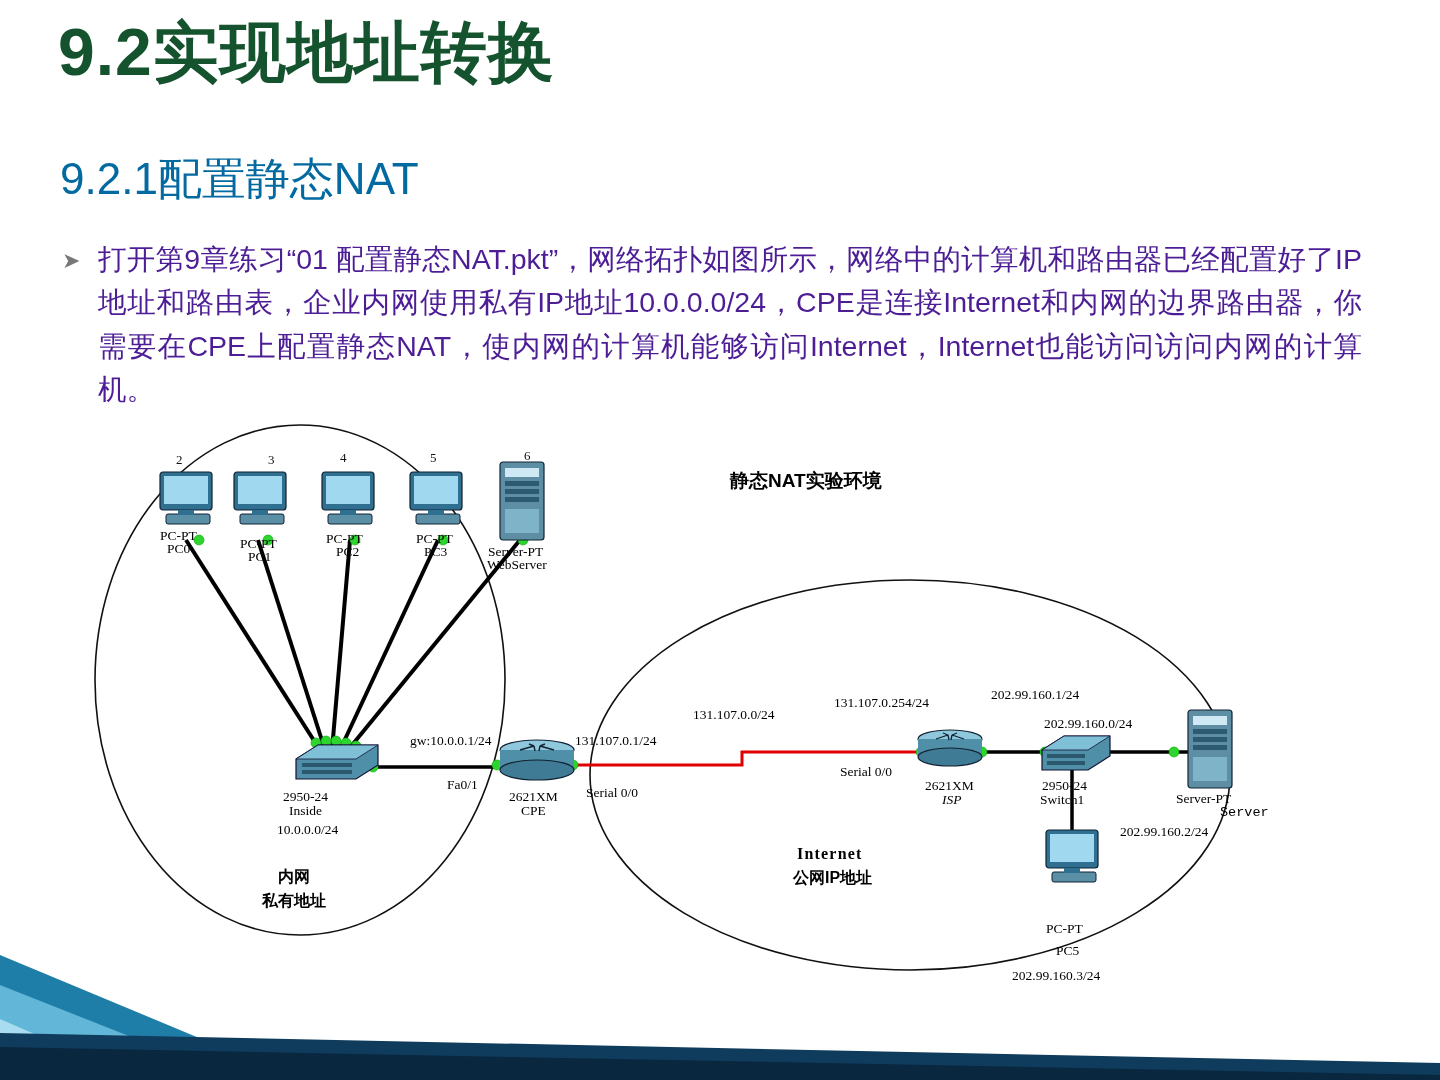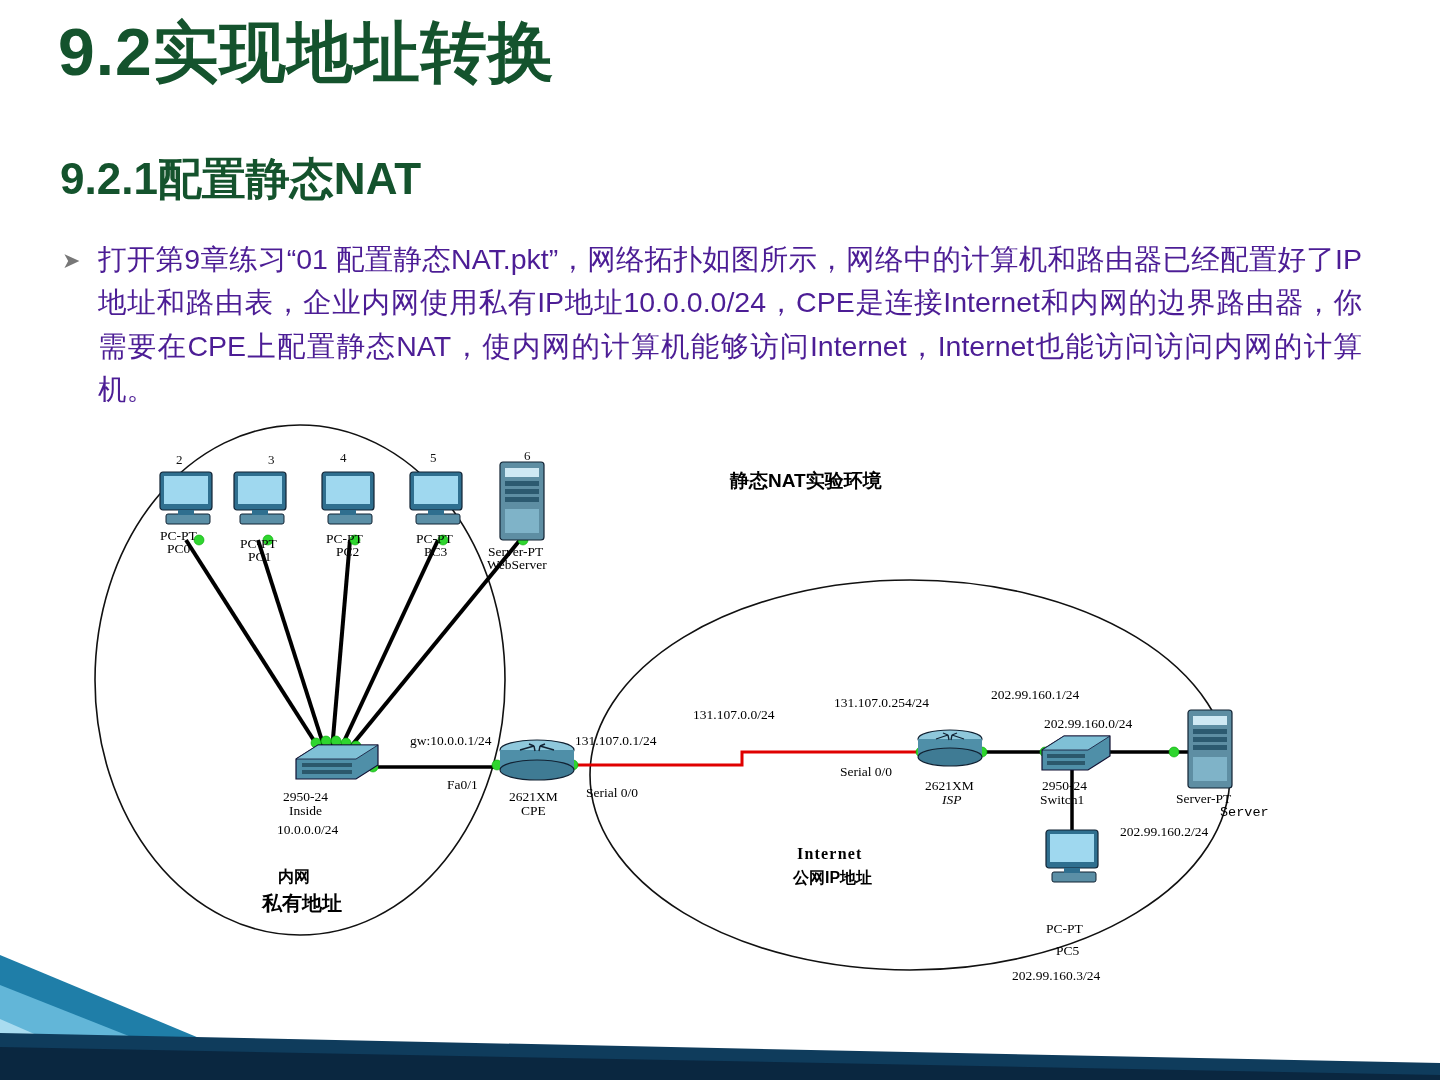--- a/index.html
+++ b/index.html
@@ -10,21 +10,21 @@
   }
   
   #title{
     position:absolute;left:58px;top:18px;
     font-size:66px;font-weight:bold;color:#14532d;
     letter-spacing:1px;line-height:1.05;
     white-space:nowrap;
   }
   #subtitle{
     position:absolute;left:60px;top:150px;
-    font-size:44px;font-weight:bold;color:#14532d;
+    font-size:44px;font-weight:normal;color:#0369a1;
     white-space:nowrap;
   }
   
   #bullet-block{
     position:absolute;left:62px;top:238px;width:1300px;
     display:flex;align-items:flex-start;
   }
   #bullet-marker{
     width:36px;flex:0 0 36px;color:#777;font-size:22px;line-height:1.5;padding-top:6px;
   }
@@ -253,21 +253,21 @@
 
   <div class="dlabel" style="left:1176px;top:391px;">Server-PT</div>
   <div class="dlabel" style="left:1220px;top:405px;font-family:Liberation Mono, monospace;">Server</div>
   <div class="dlabel" style="left:1120px;top:424px;">202.99.160.2/24</div>
 
   <div class="dlabel" style="left:1046px;top:521px;">PC-PT</div>
   <div class="dlabel" style="left:1056px;top:535px;margin-top:8px;">PC5</div>
   <div class="dlabel" style="left:1012px;top:568px;">202.99.160.3/24</div>
 
   <div class="dlabel bold cn" style="left:278px;top:468px;font-size:16px;">内网</div>
-  <div class="dlabel bold cn" style="left:262px;top:492px;font-size:20px;font-family:Liberation Serif, serif;">私有地址</div>
+  <div class="dlabel bold cn" style="left:262px;top:492px;font-size:16px;font-family:Liberation Serif, serif;">私有地址</div>
 
   <div class="dlabel bold" style="left:797px;top:445px;font-size:16px;letter-spacing:1.2px;">Internet</div>
   <div class="dlabel bold cn" style="left:793px;top:469px;font-size:16px;">公网IP地址</div>
 </div>
 
 <svg id="banner" viewBox="0 0 1440 165" preserveAspectRatio="none">
   <polygon points="0,40 300,165 0,165" fill="#1f7ea8"></polygon>
   <polygon points="0,70 240,165 0,165" fill="#62b6d8"></polygon>
   <polygon points="0,104 140,165 0,165" fill="#a9dcf0"></polygon>
   <polygon points="0,118 1440,148 1440,165 0,165" fill="#0f3c5c"></polygon>

